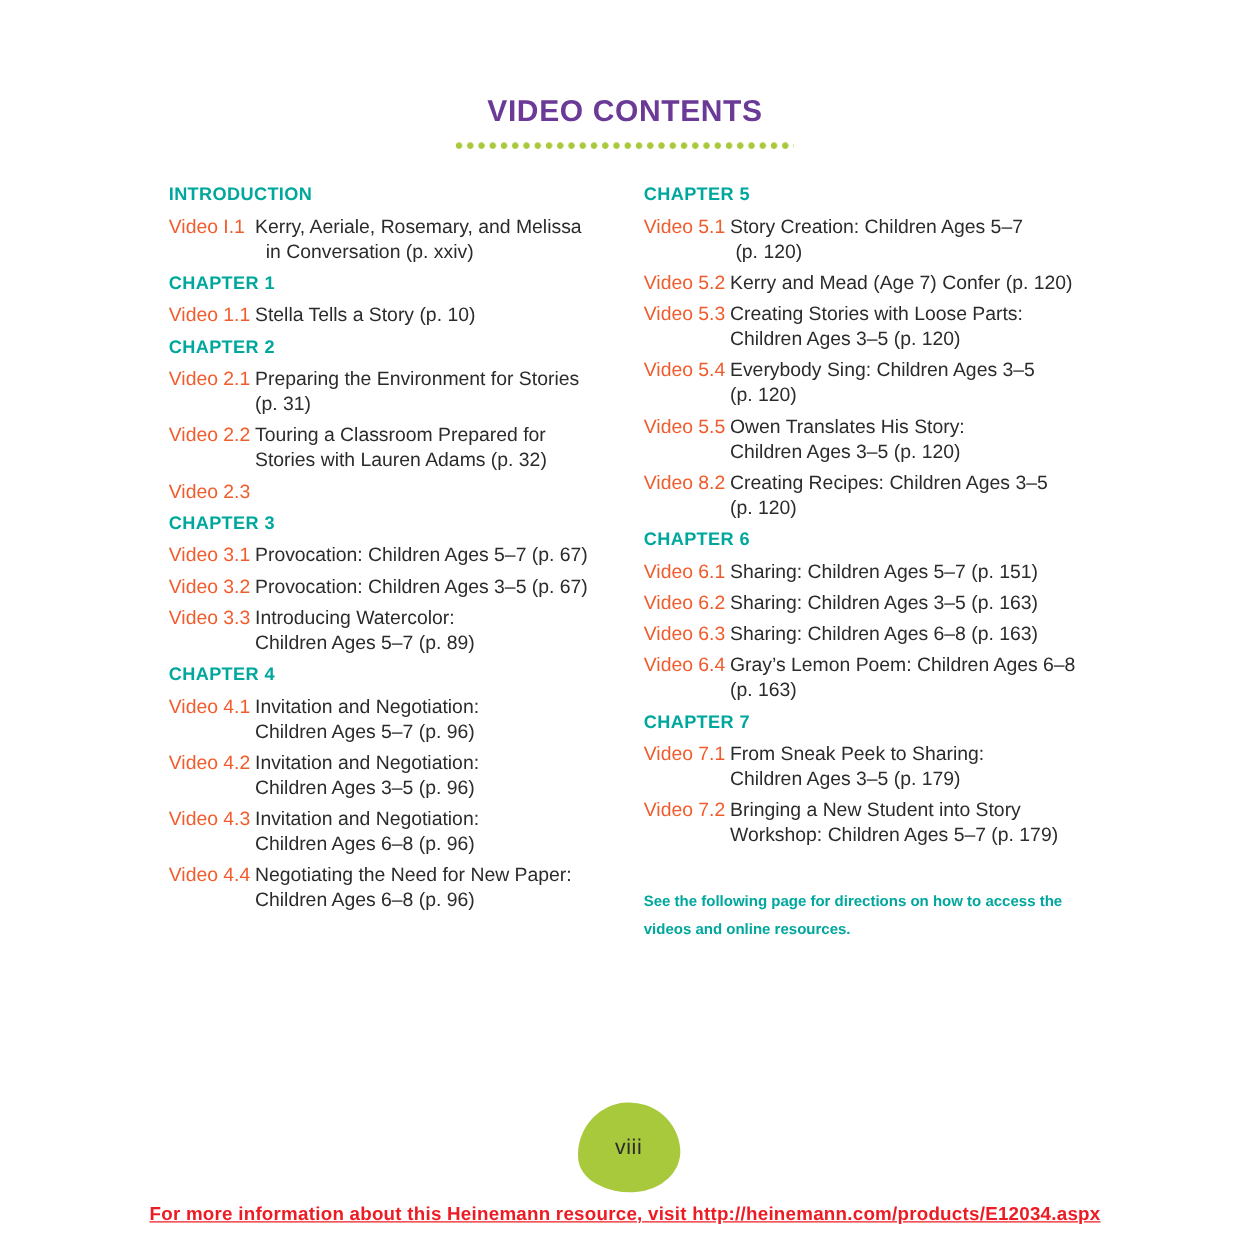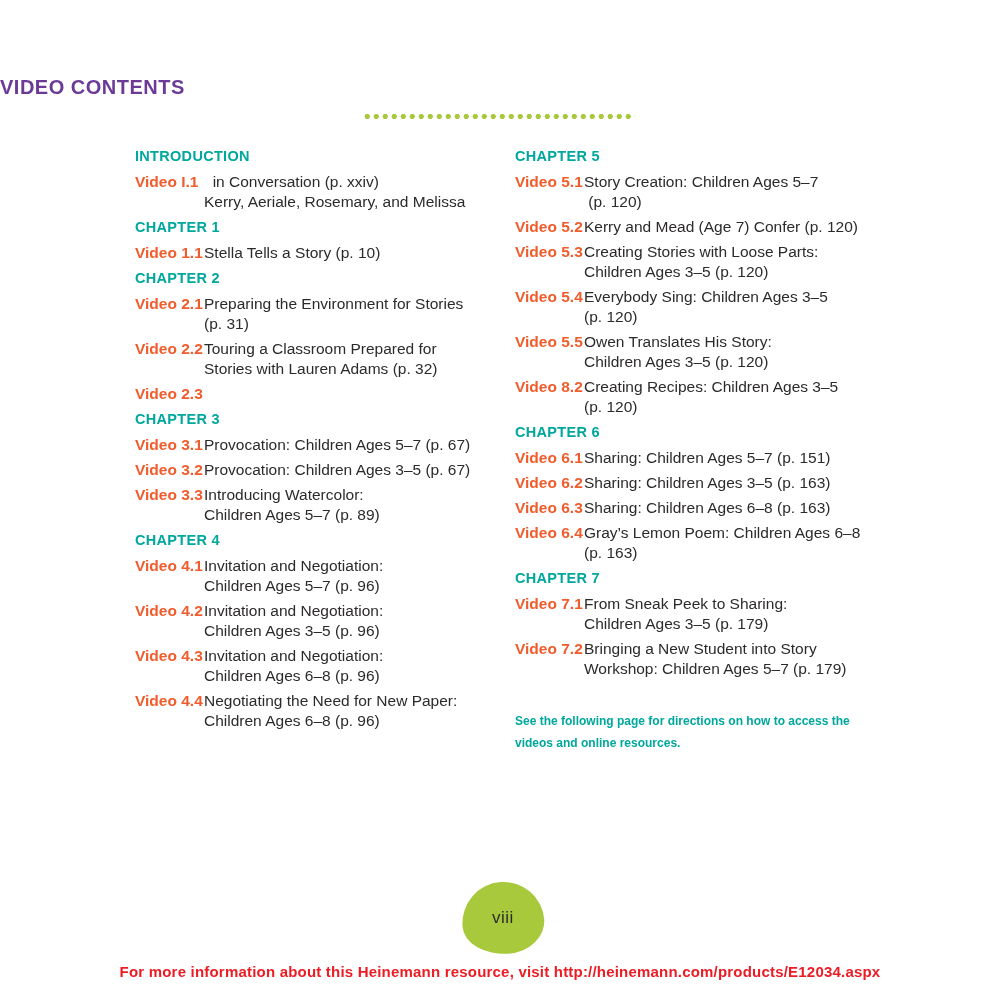--- a/index.html
+++ b/index.html
@@ -8,22 +8,23 @@
     width: 1000px; height: 994px;
     position: relative;
     overflow: hidden;
     font-family: "Liberation Sans", sans-serif;
     color: var(--body-text, #2d2a2b);
   }
   .page { position: absolute; inset: 0; background: #ffffff; }
 
   .page-title {
     position: absolute; top: 76px; left: 0; width: 100%;
+    text-align: center;
     color: var(--title-purple, #6b3a97);
-    font-size: 20px; font-weight: bold; letter-spacing: 0.5px;
+    font-size: 24px; font-weight: bold; letter-spacing: 0.5px;
   }
   .dotted-divider {
     position: absolute; top: 113px; left: 364px;
     width: 271px; height: 7px;
     background-image: radial-gradient(circle at 3.2px 3.5px, var(--accent-green, #a8c93c) 2.3px, rgba(0,0,0,0) 2.9px);
     background-size: 9px 7px;
     background-repeat: repeat-x;
   }
 
   .columns {
@@ -42,21 +43,21 @@
   .section:first-child .chapter-heading { margin-top: 0; }
 
   .entry {
     display: flex;
     margin-bottom: 5px;
     font-size: 15.5px; line-height: 20px;
   }
   .entry .label {
     flex: 0 0 69px;
     color: var(--video-orange, #f15c2c);
-    font-weight: bold;
+    font-weight: normal;
   }
   .entry .lines { flex: 1; }
   .entry .line { white-space: pre-wrap; }
 
   .note {
     margin-top: 31px;
     width: 344px;
     color: var(--chapter-teal, #00a79d);
     font-weight: bold;
     font-size: 12px; line-height: 22px;
@@ -74,41 +75,41 @@
     transform: rotate(4deg);
     font-size: 17px;
     color: #2d2a2b;
     letter-spacing: 0.5px;
   }
 
   .footer-line {
     position: absolute; top: 963px; left: 0; width: 100%;
     text-align: center;
     color: var(--footer-red, #ed1c24);
-    font-weight: bold; font-size: 15px; letter-spacing: 0.2px;
+    font-weight: bold; font-size: 15px; letter-spacing: 0.2px; text-decoration: underline;
   }
 </style>
 </head>
 <body>
 
 <div class="page">
 
   <div class="page-title">VIDEO CONTENTS</div>
 
   <div class="dotted-divider"></div>
 
   <div class="columns">
     <div class="col left" id="col-left">
         <div class="section">
           <div class="chapter-heading">INTRODUCTION</div>
           <div class="entry">
             <span class="label">Video I.1</span>
             <span class="lines">
+              <div class="line">Kerry, Aeriale, Rosemary, and Melissa</div>
               <div class="line">  in Conversation (p. xxiv)</div>
-              <div class="line">Kerry, Aeriale, Rosemary, and Melissa</div>
             </span>
           </div>
         </div>
         <div class="section">
           <div class="chapter-heading">CHAPTER 1</div>
           <div class="entry">
             <span class="label">Video 1.1</span>
             <span class="lines">
               <div class="line">Stella Tells a Story (p. 10)</div>
             </span>

